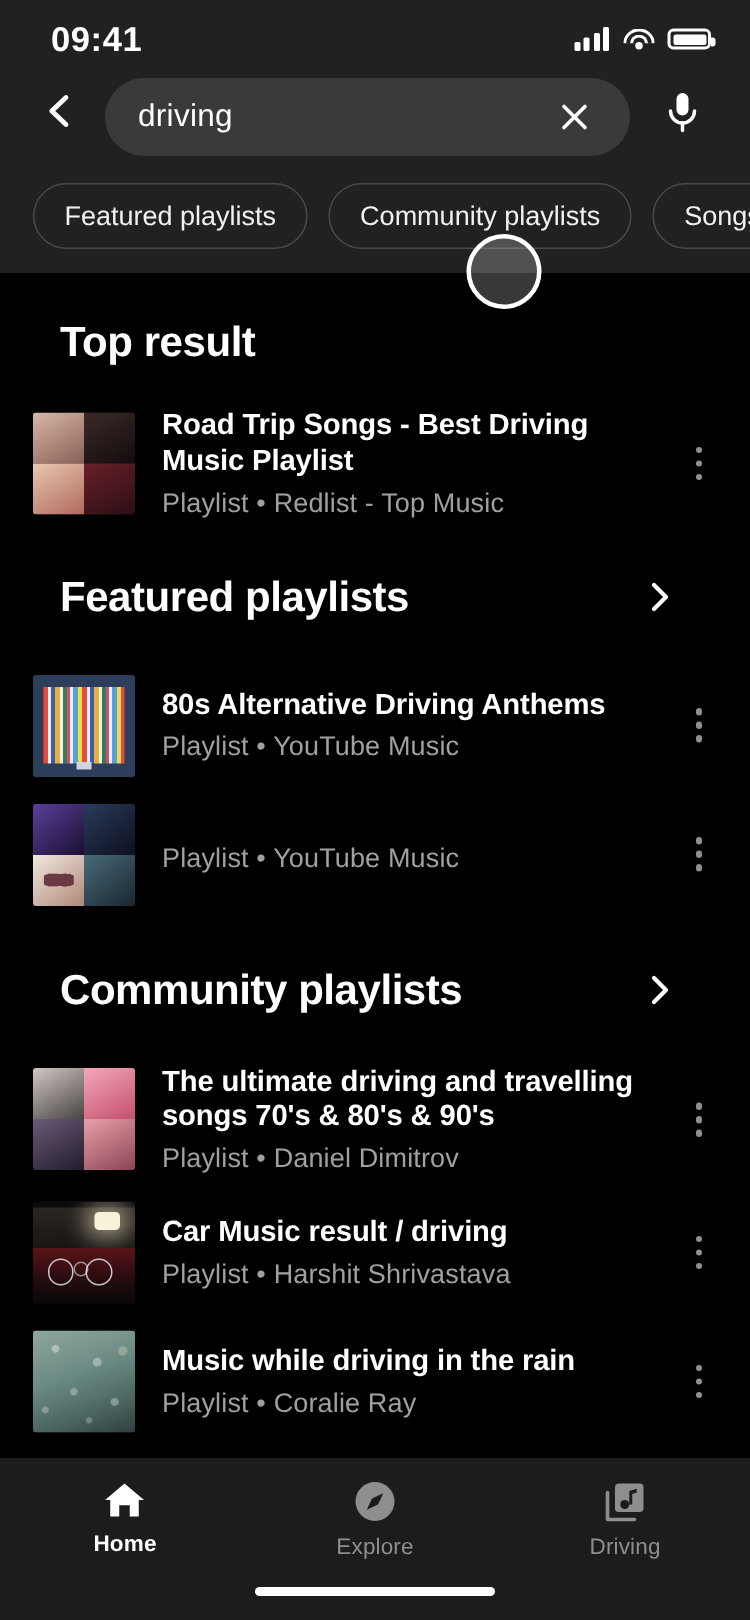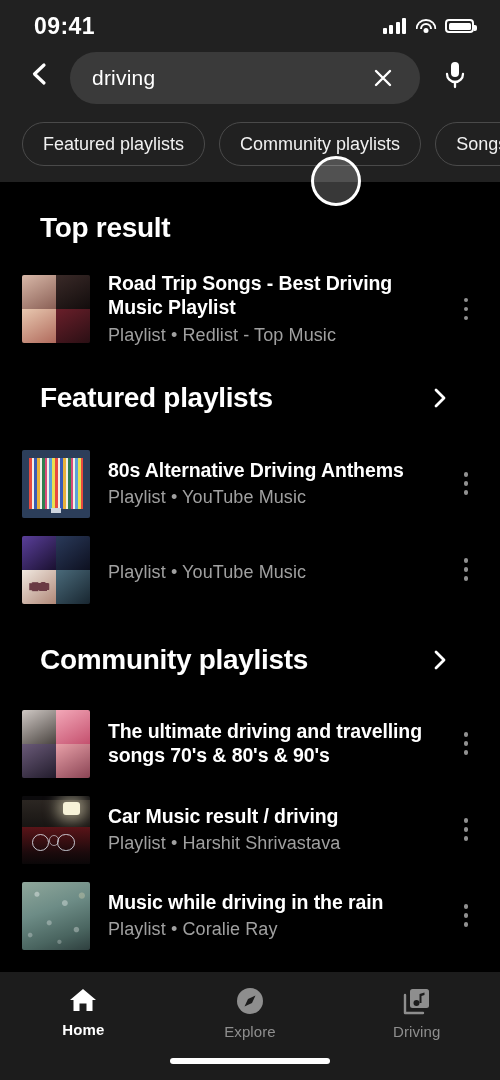--- a/index.html
+++ b/index.html
@@ -275,20 +275,21 @@
       <div class="thumb">
         <div class="grid4">
           <div class="c-i"></div>
             <div class="c-j"></div>
             <div class="c-k"></div>
             <div class="c-l"></div>
         </div>
       </div>
       <div class="meta">
         <div class="t">The ultimate driving and travelling songs 70's &amp; 80's &amp; 90's</div>
+        <div class="s">Playlist • Daniel Dimitrov</div>
       </div>
       <div class="kebab">
           <i></i>
           <i></i>
           <i></i>
         </div>
     </div>
 
     <div class="row" style="margin-top:18px;">
       <div class="thumb">

